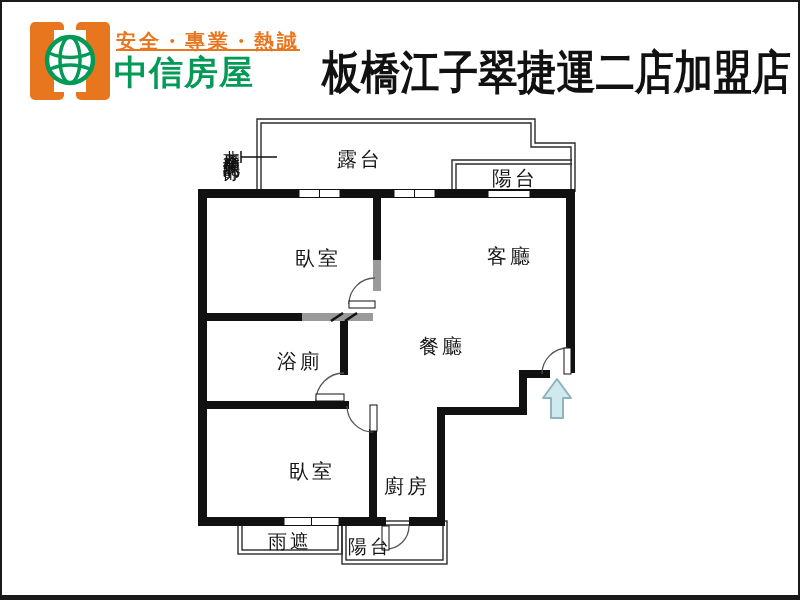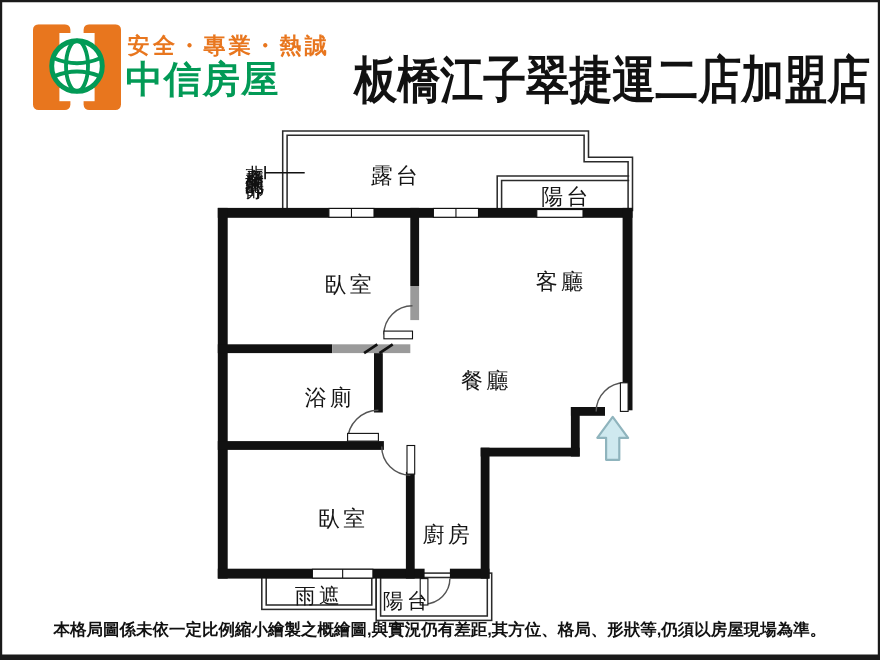--- a/index.html
+++ b/index.html
@@ -5,21 +5,21 @@
   html,body{margin:0;padding:0;background:#888;}
   #stage{
     position:relative;width:800px;height:600px;background:#ffffff;
     box-sizing:border-box;border:2px solid #1a1a1a;border-bottom-width:5px;
     font-family:"Liberation Sans","DejaVu Sans",sans-serif;overflow:hidden;
   }
   
   .emblem{position:absolute;left:28px;top:20px;width:80px;height:78px;}
   .slogan{
     position:absolute;left:114px;top:26px;width:200px;
-    color:#e8761e;font-size:20px;font-weight:bold;letter-spacing:3px;white-space:nowrap;
+    color:#e8761e;font-size:20px;font-weight:bold;letter-spacing:3px;white-space:nowrap;text-decoration:underline;
   }
   .brand{
     position:absolute;left:112px;top:48px;width:200px;
     color:#029a56;font-size:34px;font-weight:900;letter-spacing:1px;white-space:nowrap;
   }
   .store-title{
     position:absolute;left:320px;top:40px;width:478px;
     color:#111;font-size:46px;font-weight:900;white-space:nowrap;
     transform:scaleX(0.85);transform-origin:left center;
   }
@@ -145,15 +145,14 @@
       <text class="room-label" x="298" y="366">浴廁</text>
       <text class="room-label" x="310" y="476">臥室</text>
       <text class="room-label" x="405" y="491">廚房</text>
       <text class="room-label" x="288" y="546" style="font-size:19px">雨遮</text>
       <text class="room-label" x="368" y="551" style="font-size:19px">陽台</text>
     </g>
   </svg>
 
   <div class="v-label">非產權登記的部分</div>
 
-  <div class="disclaimer">本格局圖係未依一定比例縮小繪製之概繪圖,與實況仍有差距,其方位、格局、形狀等,仍須以房屋現場為準。</div>
 
 </div>
 
 </body></html>

